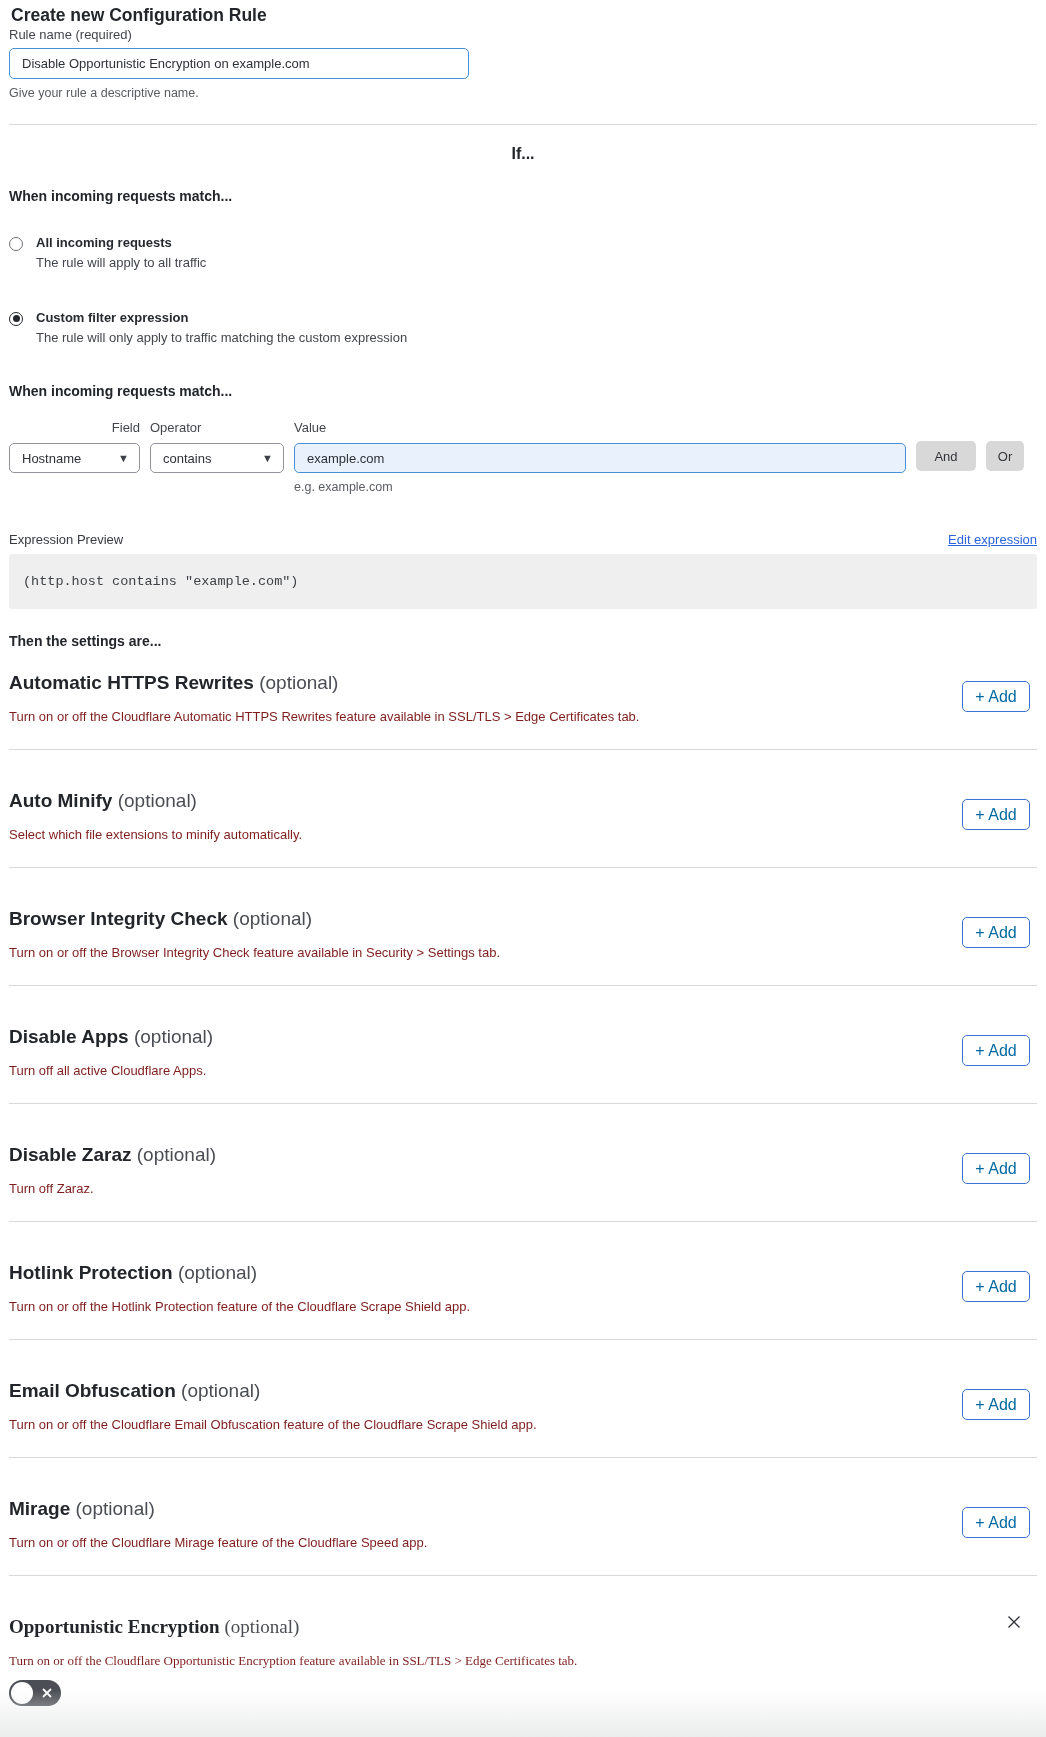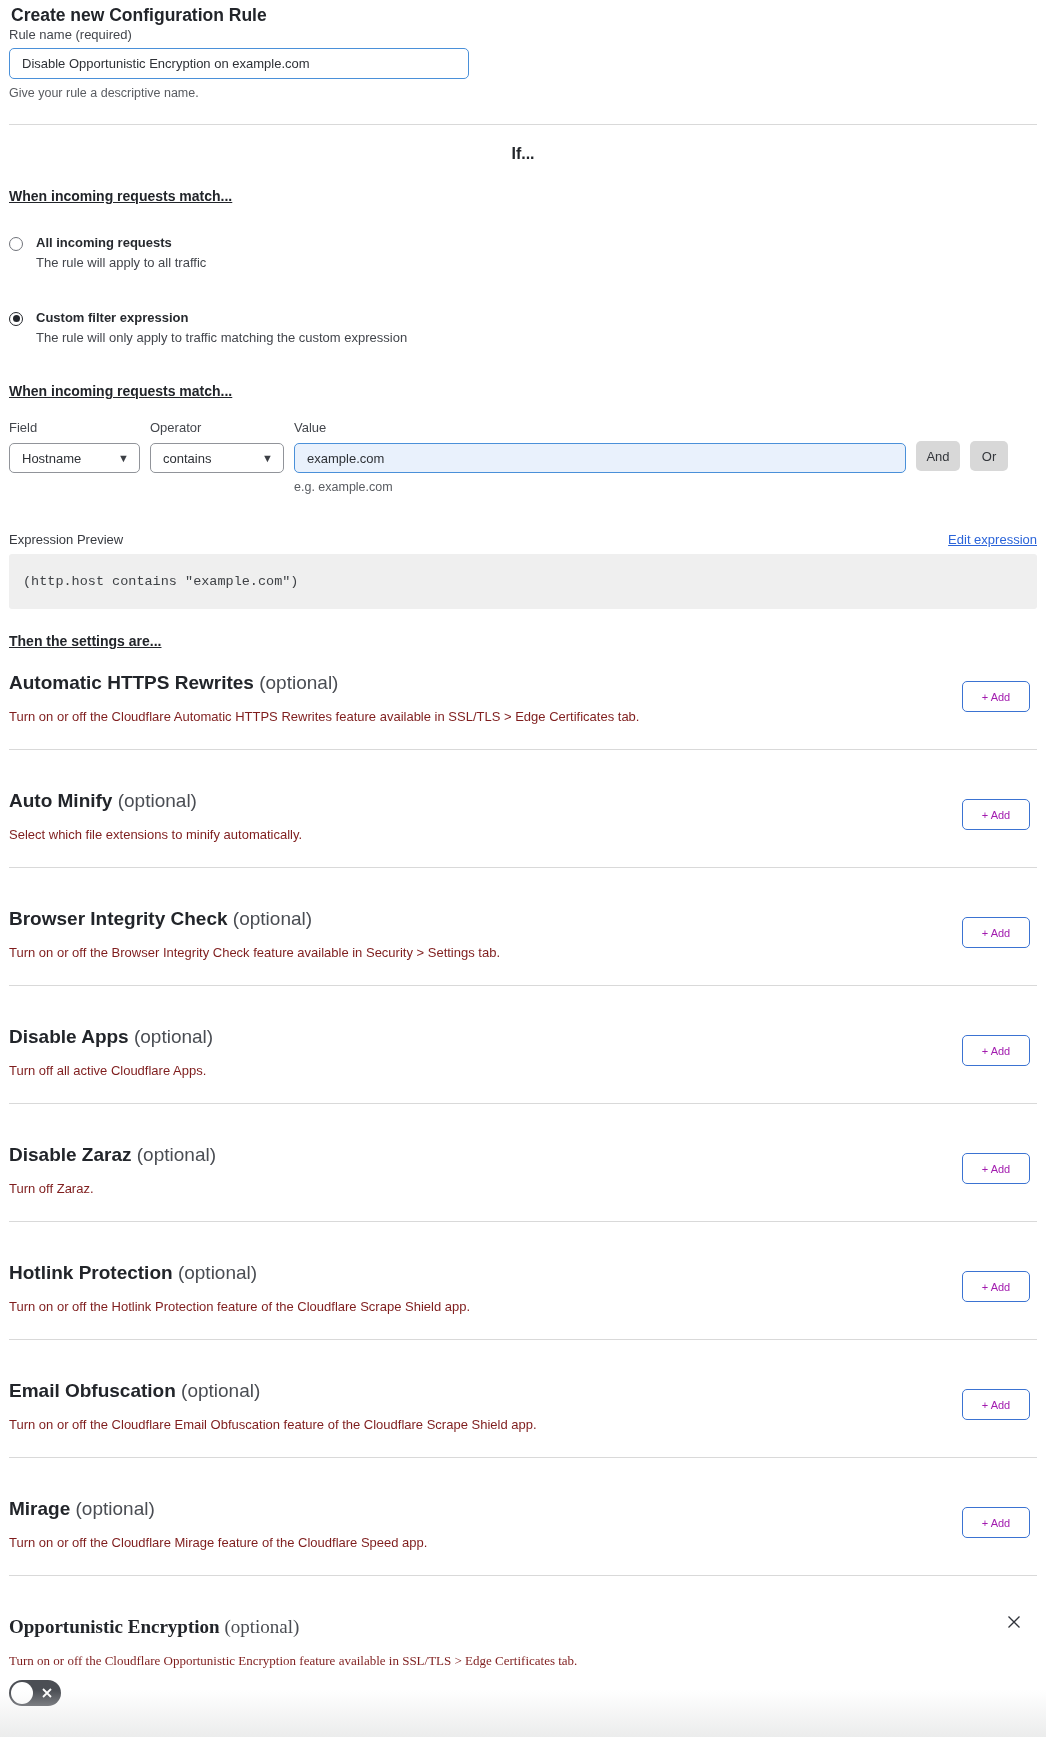--- a/index.html
+++ b/index.html
@@ -12,67 +12,67 @@
   .field-label { font-size:13px; line-height:15px; color:#43464c; }
   .rule-name-label { margin-top:22px; }
   .rule-name-input { display:block; margin-top:5px; width:460px; height:31px; border:1.5px solid #4a90d9;
                      border-radius:5px; padding:0 12px; font-size:13px; color:#2e3136; outline:none;
                      font-family:inherit; background:#fff; }
   .help-text { margin-top:7px; font-size:12.5px; line-height:14px; color:#595c61; }
 
   .divider { border:none; border-top:1px solid #d9d9d9; margin-top:24px; }
 
   h2.if-heading { margin-top:20px; font-size:16px; line-height:18px; font-weight:700; color:#22252a;text-align:center; }
-  h3.sub-heading { font-size:14px; line-height:16px; font-weight:700; color:#22252a;text-decoration:underline; }
+  h3.sub-heading { font-size:14px; line-height:16px; font-weight:700; color:#22252a; }
   .match-heading-1 { margin-top:25px; }
 
   .radio-option { display:flex; gap:13px; cursor:default; }
   .radio-option-1 { margin-top:32px; }
   .radio-option-2 { margin-top:41px; }
   .radio { flex:0 0 auto; width:14px; height:14px; border:1.5px solid #70737a; border-radius:50%; background:#fff; margin-top:0.5px; }
   .radio.checked { border-color:#23262b; position:relative; }
   .radio.checked::after { content:""; position:absolute; inset:2.5px; border-radius:50%; background:#23262b; }
   .radio-label { font-size:13px; line-height:14px; font-weight:700; color:#26292e; }
   .radio-desc { margin-top:6px; font-size:13px; line-height:14px; color:#43464c; }
 
   .match-heading-2 { margin-top:38px; }
 
   .filter-row { margin-top:21px; display:flex; gap:10px; align-items:flex-start; }
   .col-label { display:block; margin-bottom:8px; }
-  .col-field { width:131px; }
+  .col-field { width:131px;text-align:right; }
   .col-operator { width:134px; }
   .col-value { width:612px; }
   .select { height:30px; border:1px solid #91949a; border-radius:5px; background:#fff;
             display:flex; align-items:center; justify-content:space-between; padding:0 10px 0 12px;
             font-size:13px; color:#2e3136; cursor:pointer; }
   .caret { font-size:11px; color:#3c3f45; line-height:1; }
   .value-input { width:100%; height:30px; border:1.5px solid #4a90d9; border-radius:5px; background:#e9f1fc;
                  padding:0 12px; font-size:13px; color:#2e3136; outline:none; font-family:inherit; }
   .conj-btn { margin-top:21px; height:30px; border:none; border-radius:5px; background:#d8d8d8;
               color:#33363b; font-size:13px; font-family:inherit; cursor:pointer; }
-  .and-btn { width:44px; }
+  .and-btn { width:60px; }
   .or-btn { width:38px; }
 
   .preview-header { margin-top:38px; display:flex; justify-content:space-between; align-items:baseline; }
   .preview-label { font-size:13px; line-height:15px; color:#36393f; }
   .edit-link { font-size:13px; color:#2b64d9; text-decoration:underline; cursor:pointer; }
   .expression-box { margin-top:7px; height:55px; background:#efefef; border-radius:3px;
                     display:flex; align-items:center; padding:0 14px; }
   .expression-code { font-family:"Liberation Mono","DejaVu Sans Mono",monospace; font-size:13.5px; color:#3f4246; }
 
   .settings-heading { margin-top:24px; }
 
   .setting { position:relative; padding:43px 0 25px; border-bottom:1px solid #d9d9d9; }
   .setting:first-child { padding-top:26px; }
   .setting-title { font-size:19px; line-height:16px; color:#22252a; }
   .s-name { font-weight:700; }
   .s-opt { font-weight:400; color:#4a4d53; }
   .setting-desc { margin-top:18px; font-size:13px; line-height:15px; color:#7f1d1d; }
   .add-btn { position:absolute; top:49px; right:7px; width:68px; height:31px; background:#fff;
-             border:1px solid #3b73d2; border-radius:5px; color:#a21caf; font-size:11px;
+             border:1px solid #3b73d2; border-radius:5px; color:#0369a1; font-size:16px;
              font-family:inherit; cursor:pointer; }
   .setting:first-child .add-btn { top:32px; }
   .close-btn { position:absolute; top:38px; right:15px; width:16px; height:16px; background:none; border:none;
                cursor:pointer; padding:0; display:none; }
   .toggle { position:relative; width:52px; height:26px; border-radius:13px; background:#4b4e54;
             margin-top:12px; cursor:pointer; display:none; }
   .toggle .knob { position:absolute; left:2px; top:2px; width:22px; height:22px; border-radius:50%; background:#fff; }
   .toggle svg { position:absolute; right:8px; top:7px; }
   .setting.removable { border-bottom:none; padding-bottom:0;font-family:Liberation Serif, serif; }
   .setting.removable .close-btn { display:block; }

